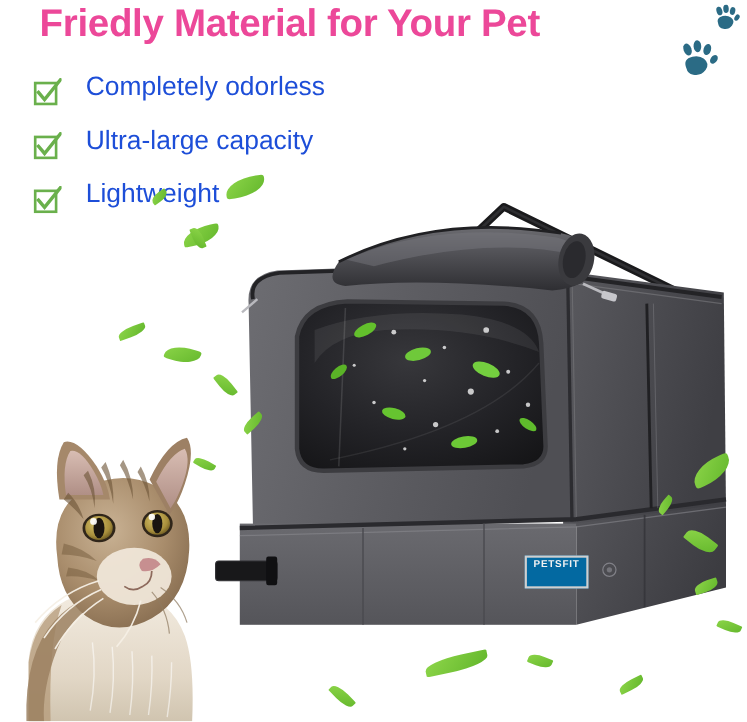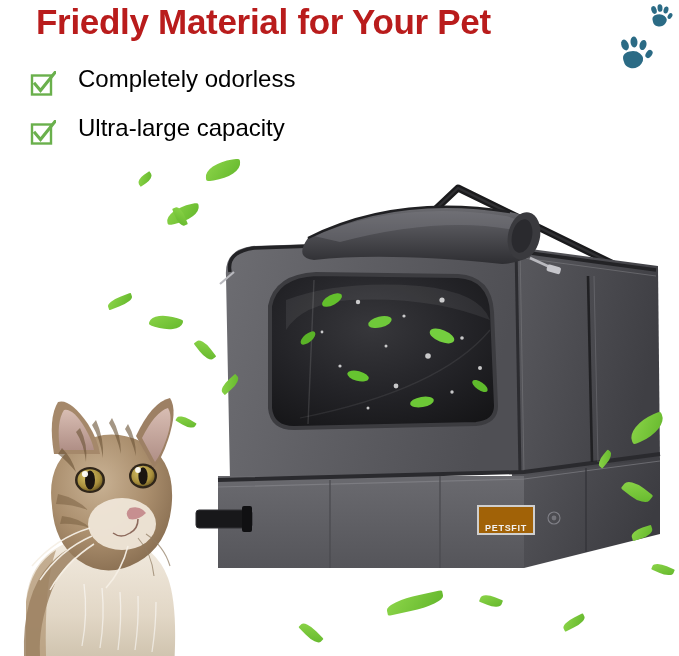--- a/index.html
+++ b/index.html
@@ -19,21 +19,21 @@
   }
 
   
   #headline {
     position: absolute;
     left: 36px;
     top: 2px;
     font-size: 35px;
     font-weight: bold;
     letter-spacing: -0.3px;
-    color: #b91c1c;
+    color: #ec4899;
     white-space: nowrap;
   }
 
   
   .paw {
     position: absolute;
   }
 
   
   #features {
@@ -51,21 +51,21 @@
     left: 0;
     top: 9px;
     width: 26px;
     height: 26px;
   }
   .feature-label {
     position: absolute;
     left: 48px;
     top: 3px;
     font-size: 24px;
-    color: #000000;
+    color: #1d4ed8;
     white-space: nowrap;
   }
 
   
   .leaf {
     position: absolute;
     border-radius: 80% 10% 80% 10%;
     background: linear-gradient(135deg, #8ed64a 0%, #62b62b 100%);
   }
   .leaf.slim {
@@ -88,25 +88,25 @@
     top: 180px;
     width: 480px;
     height: 400px;
   }
   #brand-patch {
     position: absolute;
     left: 477px;
     top: 505px;
     width: 54px;
     height: 26px;
-    background: #a16207;
+    background: #0369a1;
     border: 2px solid #cfcfcf;
     border-radius: 0;
     display: flex;
-    align-items: flex-end;
+    align-items: flex-start;
     justify-content: center;
   }
   #brand-text {
     color: #f2f2f2;
     font-size: 9px;
     font-weight: bold;
     letter-spacing: 0.7px;
     font-family: "Liberation Sans", sans-serif;
   }
 </style>
@@ -145,20 +145,27 @@
 
 
     <div class="feature-row">
       <svg class="check-box" viewBox="0 0 26 26">
         <rect x="2" y="4.5" width="19" height="19" fill="none" stroke="#6ab04c" stroke-width="2.4"></rect>
         <path d="M5 13 L10.5 19.5 L25 1.5" fill="none" stroke="#6ab04c" stroke-width="3.1" stroke-linecap="square"></path>
       </svg>
       <div class="feature-label">Ultra-large capacity</div>
     </div>
 
+    <div class="feature-row">
+      <svg class="check-box" viewBox="0 0 26 26">
+        <rect x="2" y="4.5" width="19" height="19" fill="none" stroke="#6ab04c" stroke-width="2.4"></rect>
+        <path d="M5 13 L10.5 19.5 L25 1.5" fill="none" stroke="#6ab04c" stroke-width="3.1" stroke-linecap="square"></path>
+      </svg>
+      <div class="feature-label">Lightweight</div>
+    </div>
 
   </div>
 
   <svg id="cat" viewBox="0 0 212 268">
     <defs>
       <radialGradient id="furBody" cx="40%" cy="35%" r="75%">
         <stop offset="0%" stop-color="#c9b294"></stop>
         <stop offset="55%" stop-color="#a98d6c"></stop>
         <stop offset="100%" stop-color="#82684c"></stop>
       </radialGradient>

